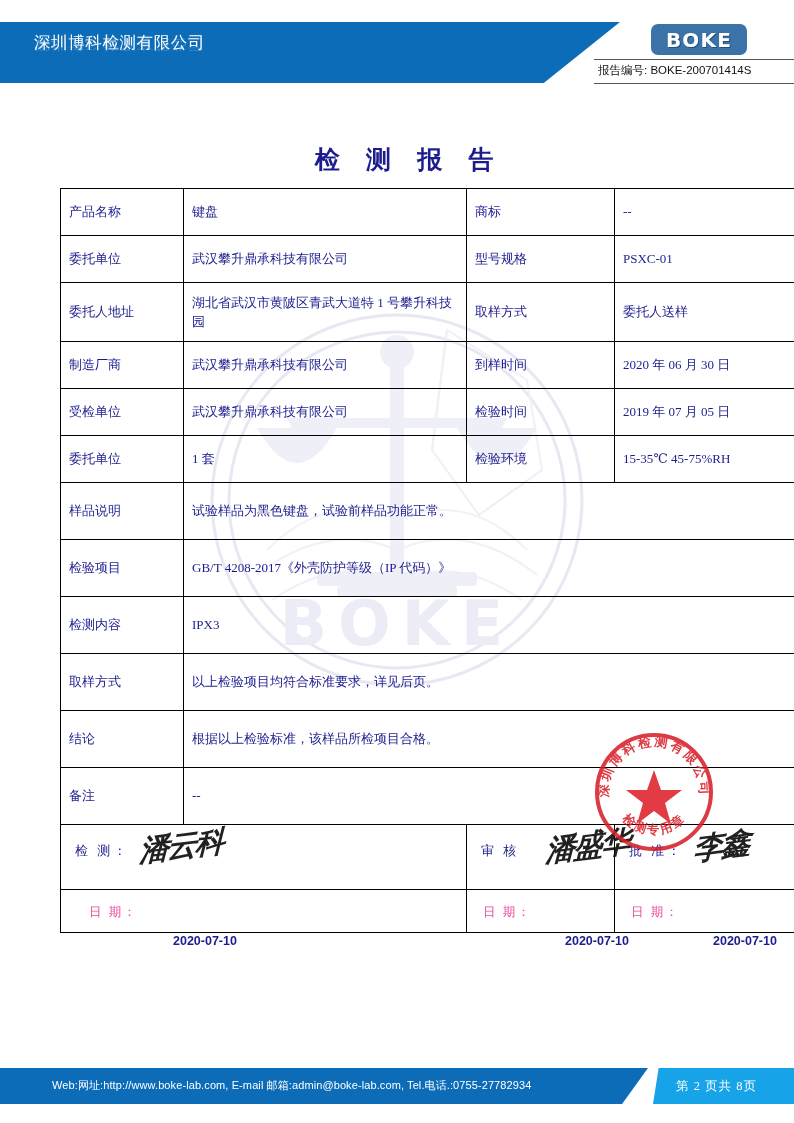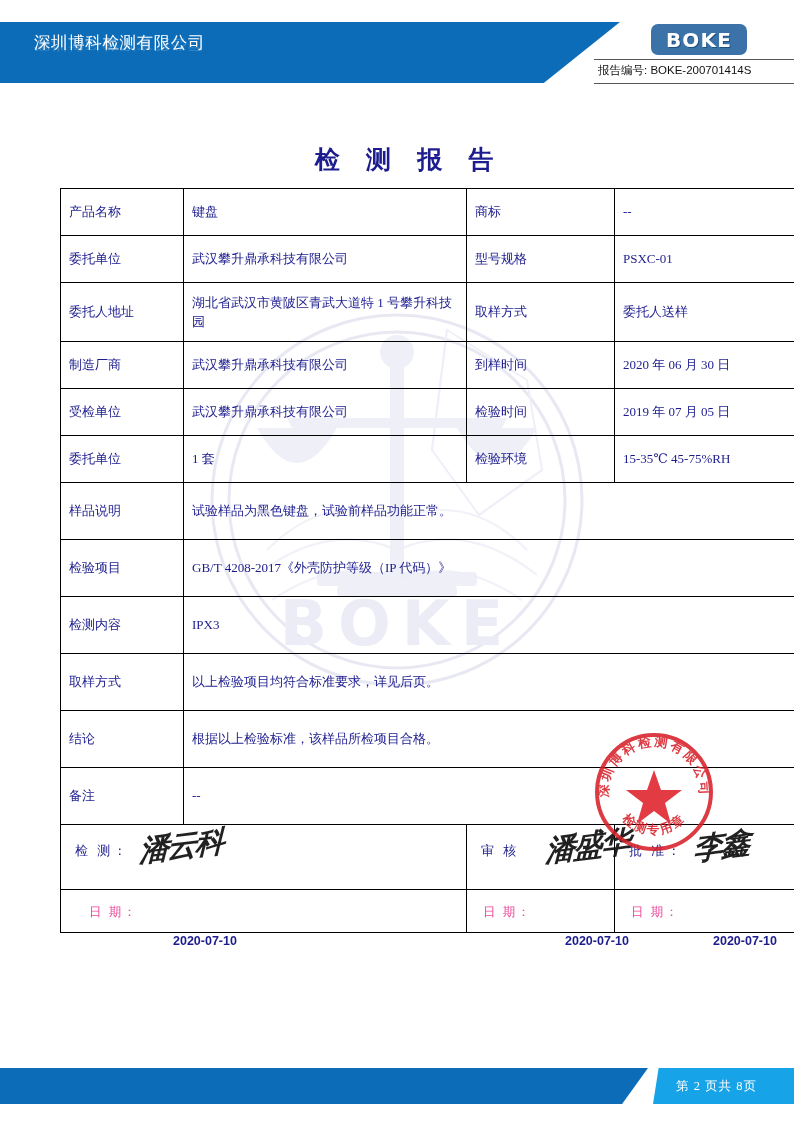--- a/index.html
+++ b/index.html
@@ -450,15 +450,16 @@
     </text>
     <text font-family="DejaVu Sans, sans-serif" font-size="12.5" fill="#d8202a" font-weight="bold" letter-spacing="2">
       <textPath href="#arcBot" startOffset="50%" text-anchor="middle">检测专用章</textPath>
     </text>
     <polygon points="62,40 69,60 90,60 73,73 79,94 62,81 45,94 51,73 34,60 55,60" fill="#e0202a"></polygon>
   </svg>
 </div>
 
 <div class="footer">
   <div class="footer-bar"></div>
+  <div class="footer-text">Web:网址:http://www.boke-lab.com,   E-mail 邮箱:admin@boke-lab.com,   Tel.电话.:0755-27782934</div>
   <div class="footer-page-tab"></div>
   <div class="footer-page-text">第 2 页共 8页</div>
 </div>
 
 </body></html>

